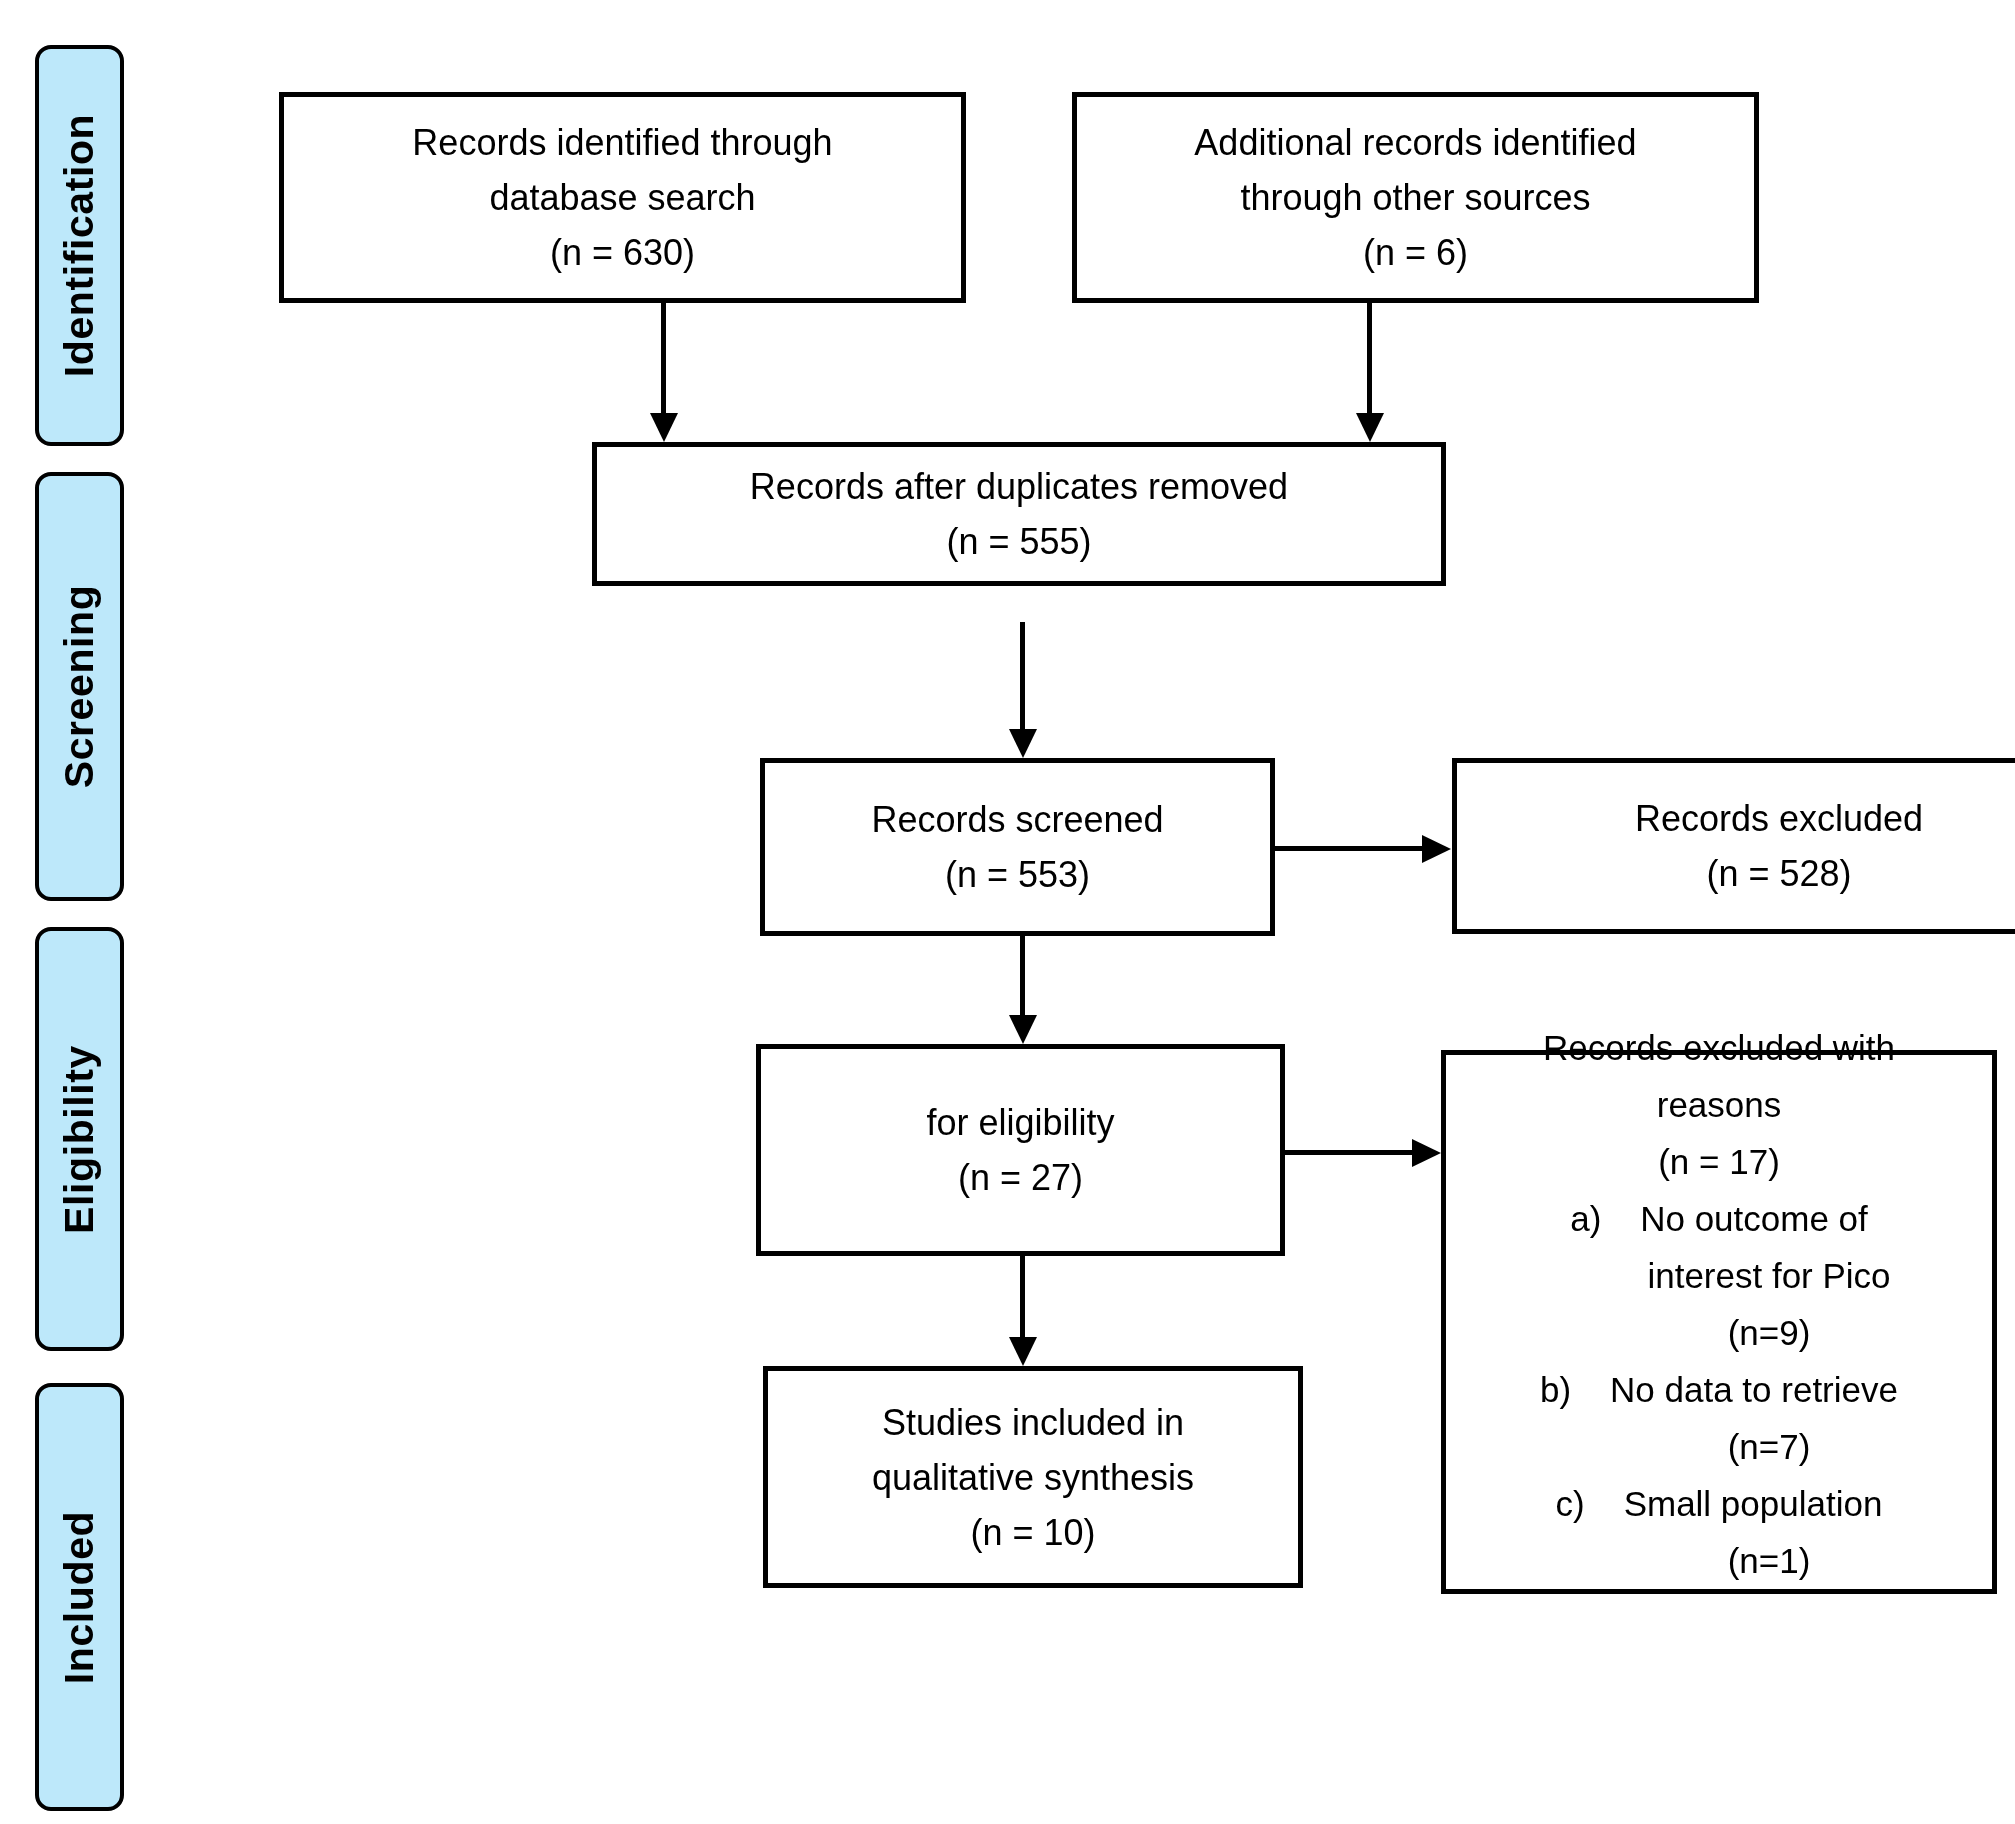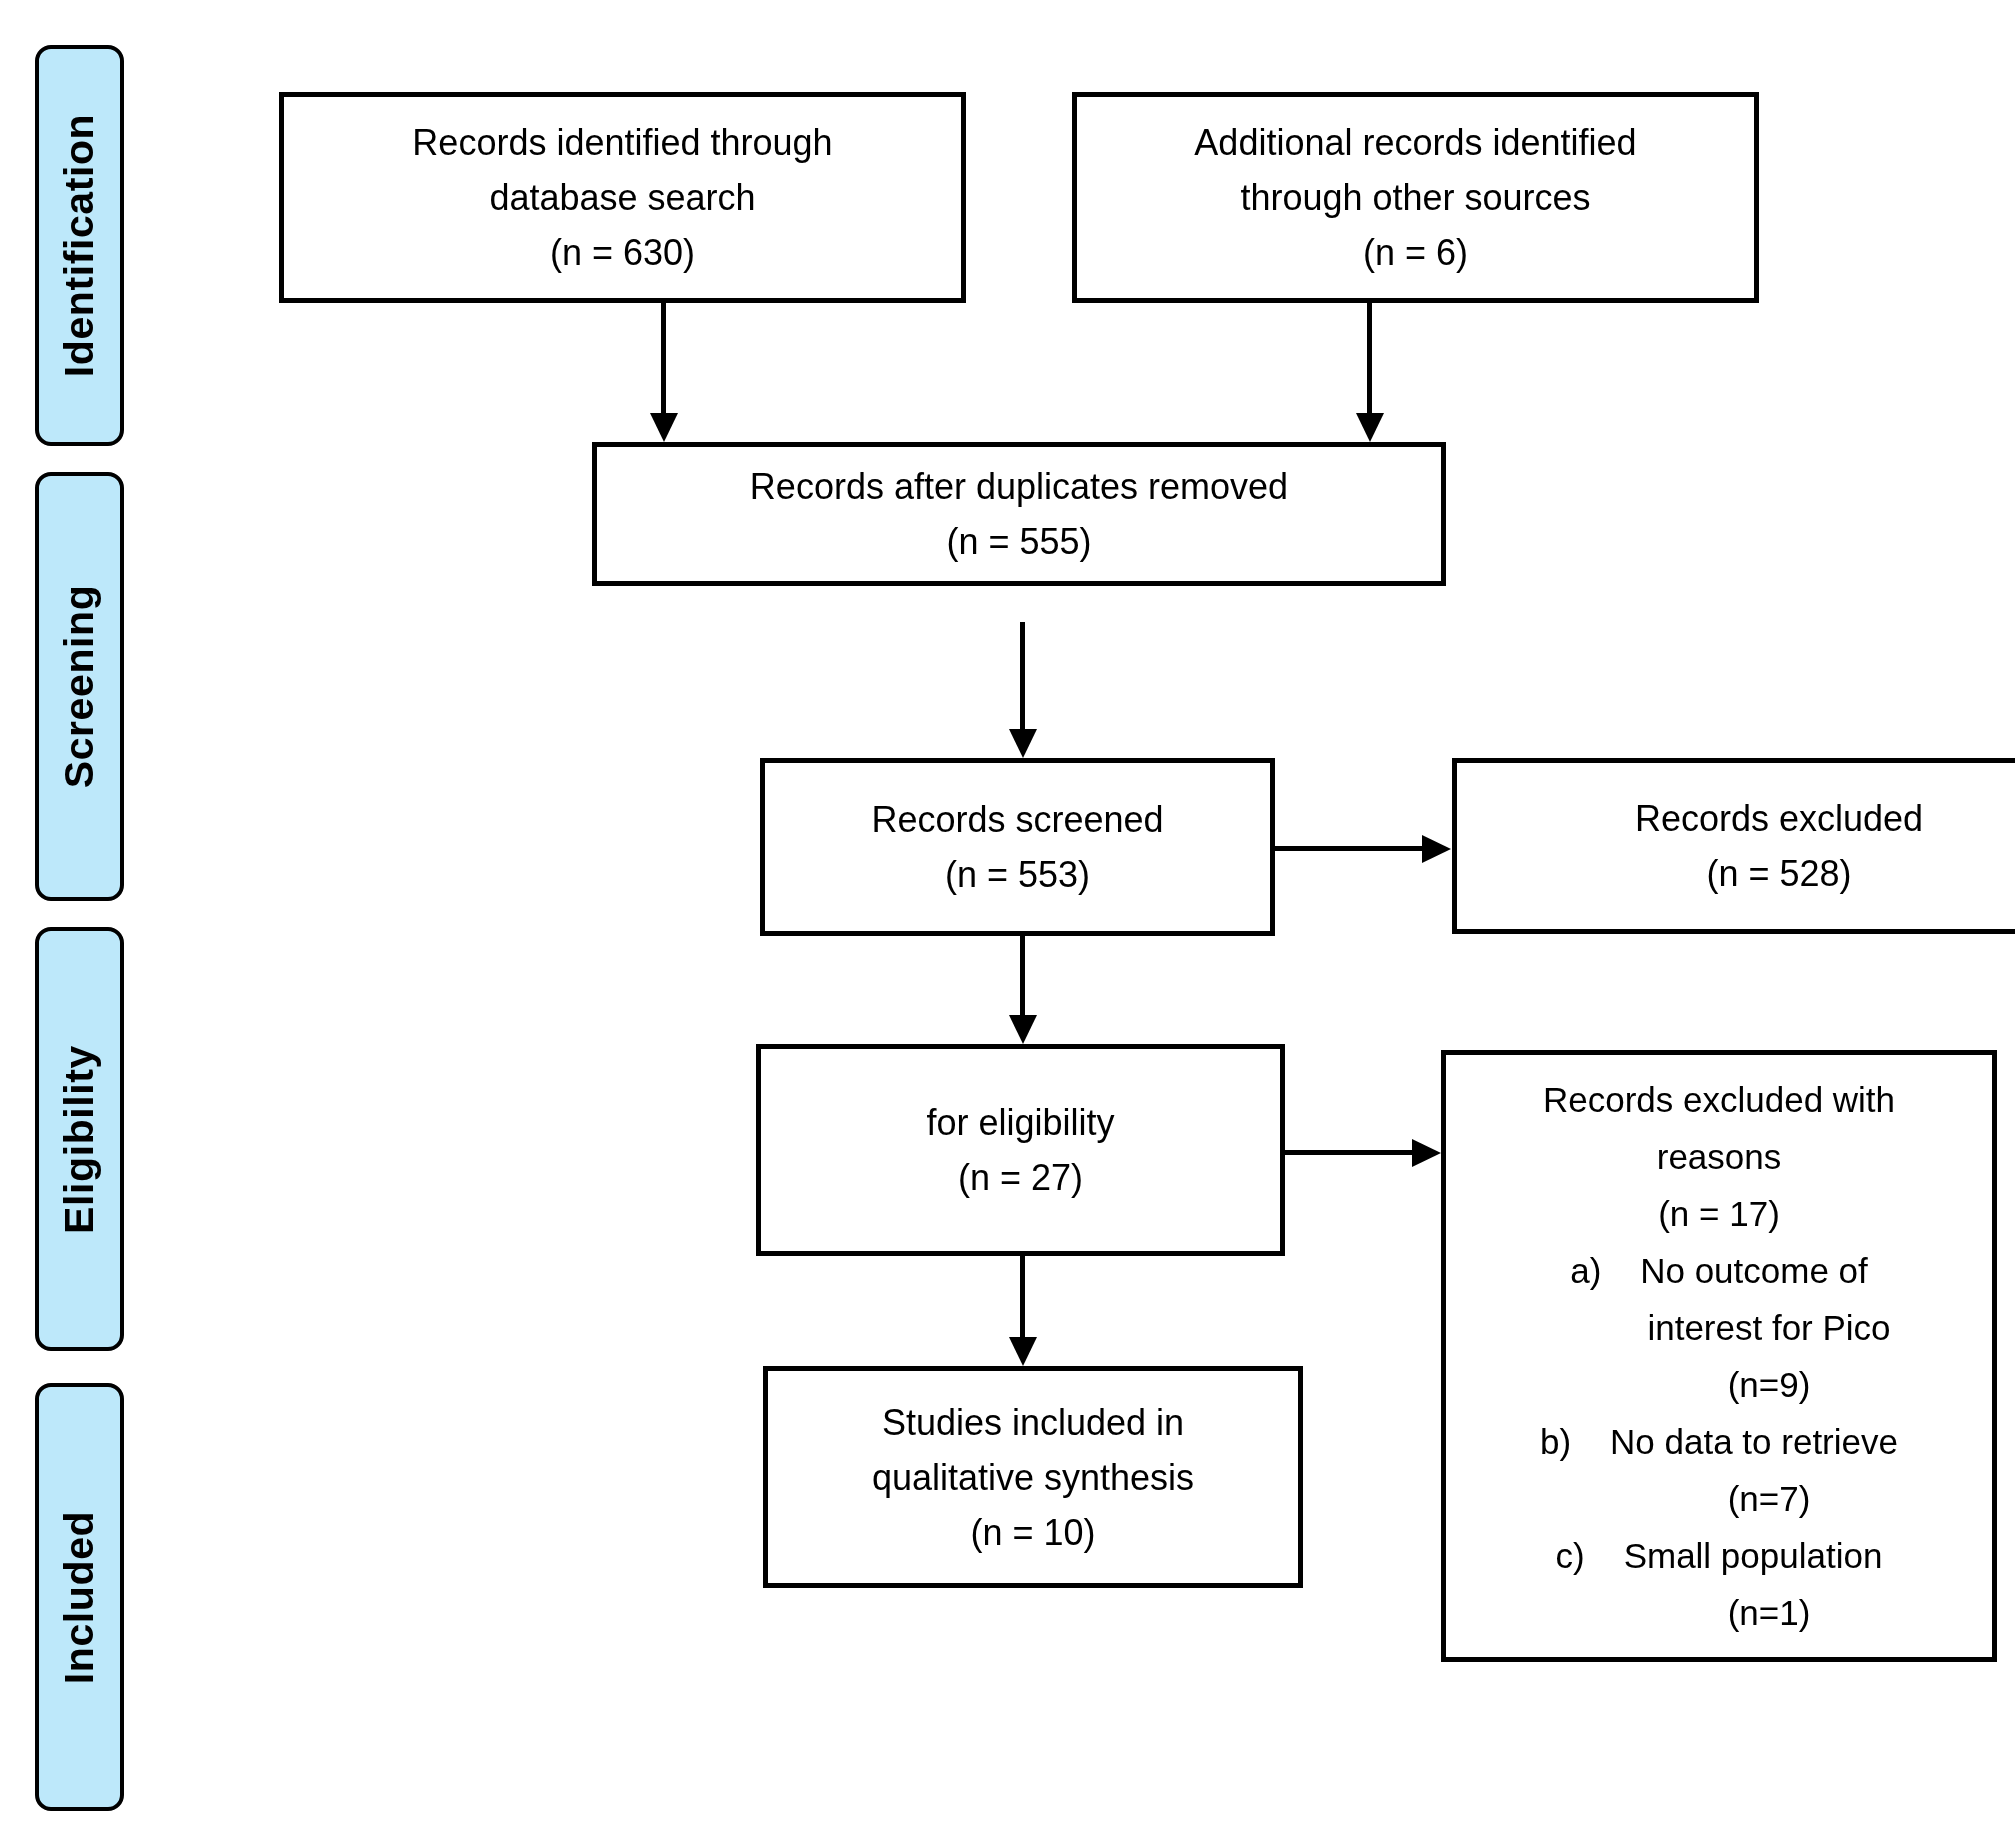--- a/index.html
+++ b/index.html
@@ -20,21 +20,21 @@
   .fbox{position:absolute;box-sizing:border-box;background:var(--box-fill,#fff);
         border:5px solid var(--box-border,#000);
         display:flex;flex-direction:column;align-items:center;justify-content:center;
         text-align:center;font-size:36px;line-height:55px;}
   #box-identified{left:279px;top:92px;width:687px;height:211px;}
   #box-additional{left:1072px;top:92px;width:687px;height:211px;}
   #box-duplicates{left:592px;top:442px;width:854px;height:144px;}
   #box-screened{left:760px;top:758px;width:515px;height:178px;}
   #box-excluded{left:1452px;top:758px;width:654px;height:176px;}
   #box-fulltext{left:756px;top:1044px;width:529px;height:212px;}
-  #box-reasons{left:1441px;top:1050px;width:556px;height:612px;font-size:35px;line-height:57px;}
+  #box-reasons{left:1441px;top:1050px;width:556px;height:544px;font-size:35px;line-height:57px;justify-content:flex-end;}
   #box-studies{left:763px;top:1366px;width:540px;height:222px;}
   .ln{white-space:nowrap;}
   .indent{position:relative;left:50px;}
 
   
   .arrow-v{position:absolute;width:29px;display:flex;flex-direction:column;align-items:center;}
   .arrow-v .shaft{width:5px;flex:1;background:var(--arrow,#000);}
   .arrow-v .head{width:0;height:0;border-left:14.3px solid transparent;border-right:14.3px solid transparent;
                  border-top:29px solid var(--arrow,#000);}
   .arrow-h{position:absolute;height:29px;display:flex;flex-direction:row;align-items:center;}

